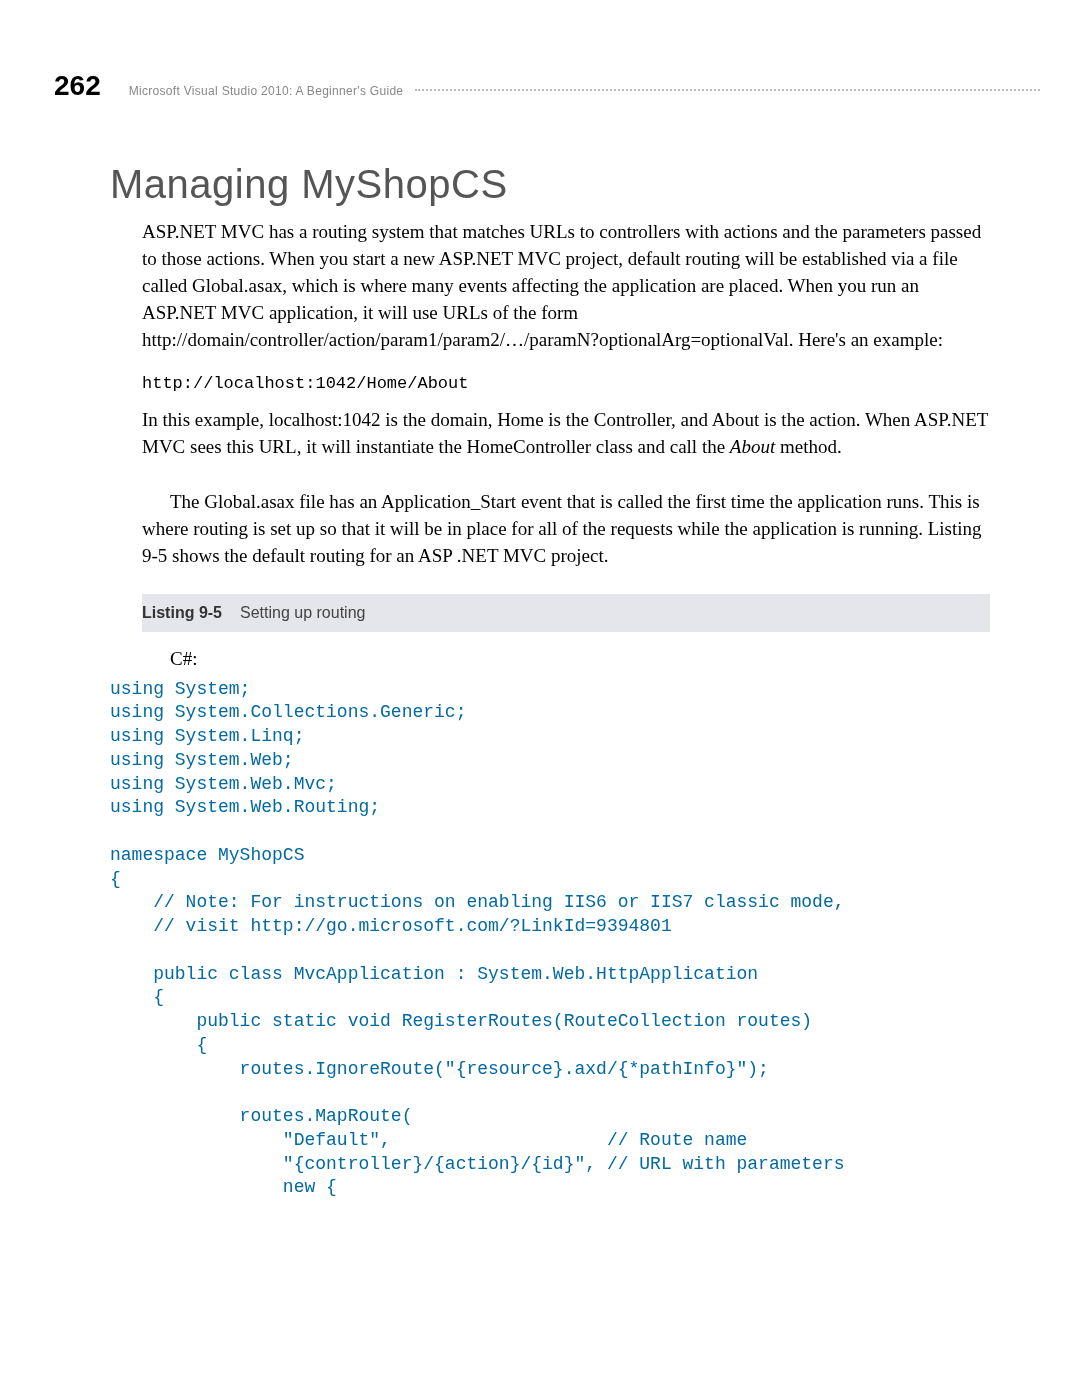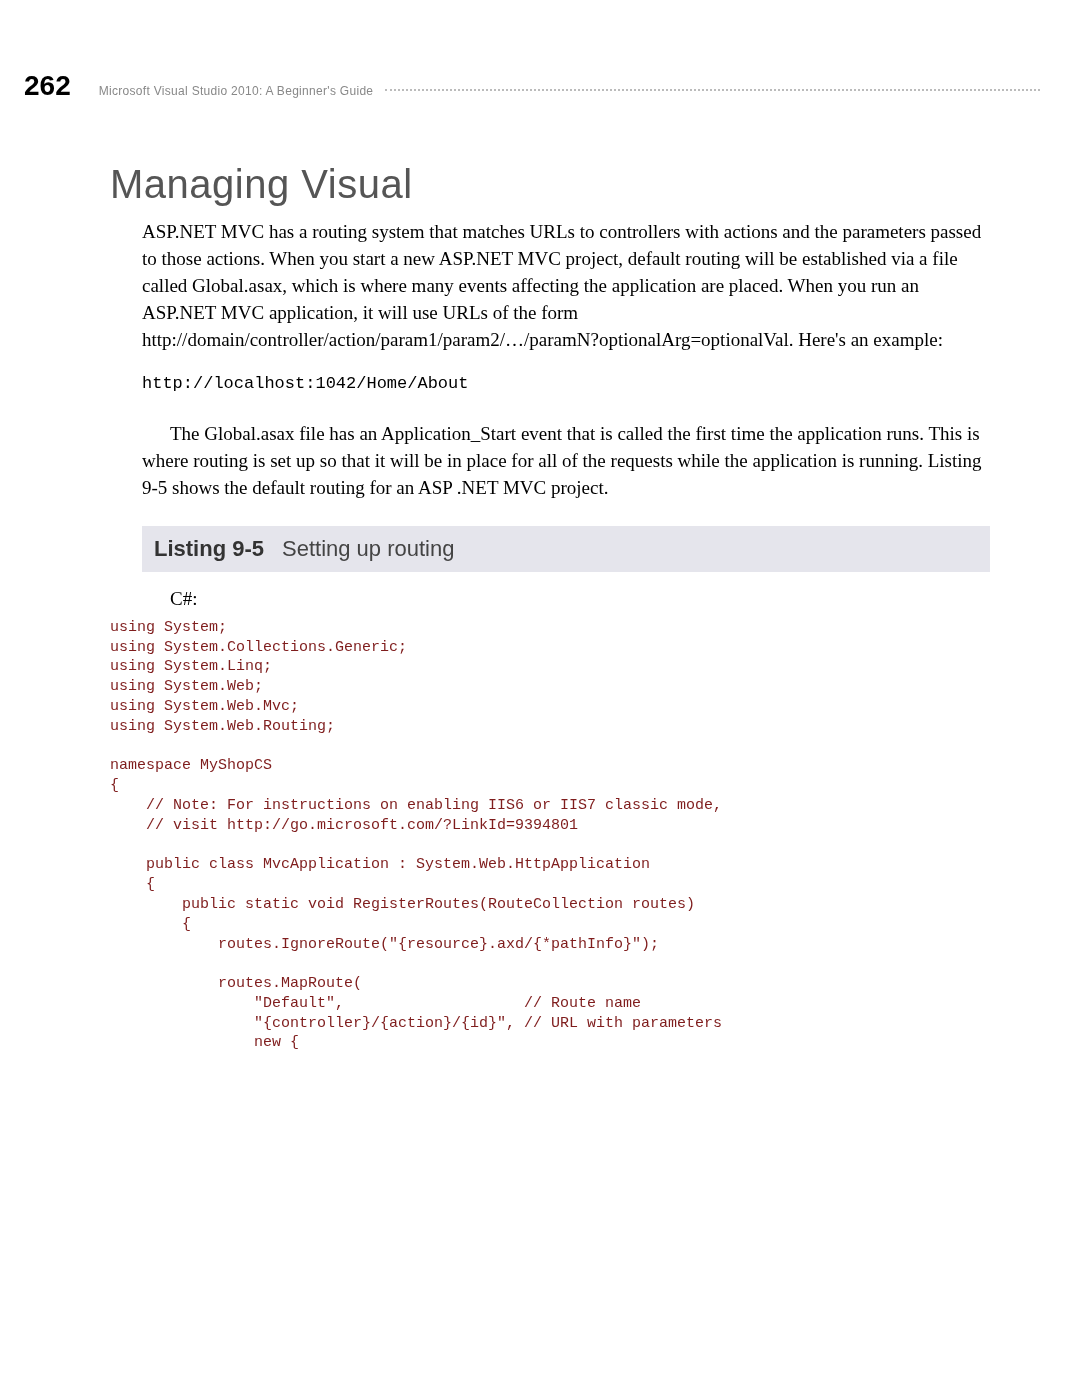--- a/index.html
+++ b/index.html
@@ -12,21 +12,21 @@
       height: 1380px;
       background: #fff;
       font-family: Georgia, 'Times New Roman', serif;
       color: #000;
       padding: 70px 0 0 0;
       position: relative;
     }
     .header-line {
       display: flex;
       align-items: baseline;
-      padding: 0 40px 0 24px;
+      padding: 0 40px 0 54px;
       margin-bottom: 60px;
     }
     .page-number {
       font-family: Arial, Helvetica, sans-serif;
       font-size: 28px;
       font-weight: bold;
       color: #000;
       margin-right: 28px;
     }
     .book-title {
@@ -72,67 +72,70 @@
       margin-left: 32px;
       margin-bottom: 14px;
       margin-top: 20px;
       display: block;
     }
     .italic {
       font-style: italic;
     }
     .listing-header {
       background: #e5e5ec;
-      padding: 10px 12px;
+      padding: 10px 0;
       margin: 24px 0 16px -4px;
       font-family: Arial, Helvetica, sans-serif;
-      font-size: 22px;
+      font-size: 16px;
       color: #444;
       margin-left: 32px;
     }
     .listing-header .listing-label {
       font-weight: bold;
       margin-right: 18px;
       color: #333;
     }
     .listing-header .listing-caption {
       font-weight: 300;
     }
     .code-lang {
       font-size: 19px;
       margin-left: 60px;
       margin-bottom: 8px;
       margin-top: 10px;
     }
     .code-block {
       font-family: 'Courier New', Courier, monospace;
-      font-size: 15px;
+      font-size: 18px;
       line-height: 1.32;
       white-space: pre;
       margin-left: 0px;
-      color: #7f1d1d;
+      color: #0369a1;
     }
   </style>
 </head>
 <body>
 
 <div class="header-line">
   <span class="page-number">262</span>
   <span class="book-title">Microsoft Visual Studio 2010: A Beginner's Guide</span>
   <span class="dotted-fill"></span>
 </div>
 
 <div class="content">
 
-  <h1 class="section-title">Managing Visual</h1>
+  <h1 class="section-title">Managing MyShopCS</h1>
 
   <p class="body-text">ASP.NET MVC has a routing system that matches URLs to controllers with actions and the parameters passed to those actions. When you start a new ASP.NET MVC project, default routing will be established via a file called Global.asax, which is where many events affecting the application are placed. When you run an ASP.NET MVC application, it will use URLs of the form http://domain/controller/action/param1/param2/…/paramN?optionalArg=optionalVal. Here's an example:</p>
 
   <span class="code-inline">http://localhost:1042/Home/About</span>
 
+  <p class="body-text">
+    <span>In this example, localhost:1042 is the domain, Home is the Controller, and About is the action. When ASP.NET MVC sees this URL, it will instantiate the HomeController class and call the </span><span class="italic">About</span><span> method.</span>
+  </p>
 
   <p class="body-text indent">The Global.asax file has an Application_Start event that is called the first time the application runs. This is where routing is set up so that it will be in place for all of the requests while the application is running. Listing 9-5 shows the default routing for an ASP .NET MVC project.</p>
 
   <div class="listing-header">
     <span class="listing-label">Listing 9-5</span><span class="listing-caption">Setting up routing</span>
   </div>
 
   <p class="code-lang">C#:</p>
 
   <pre class="code-block">using System;

